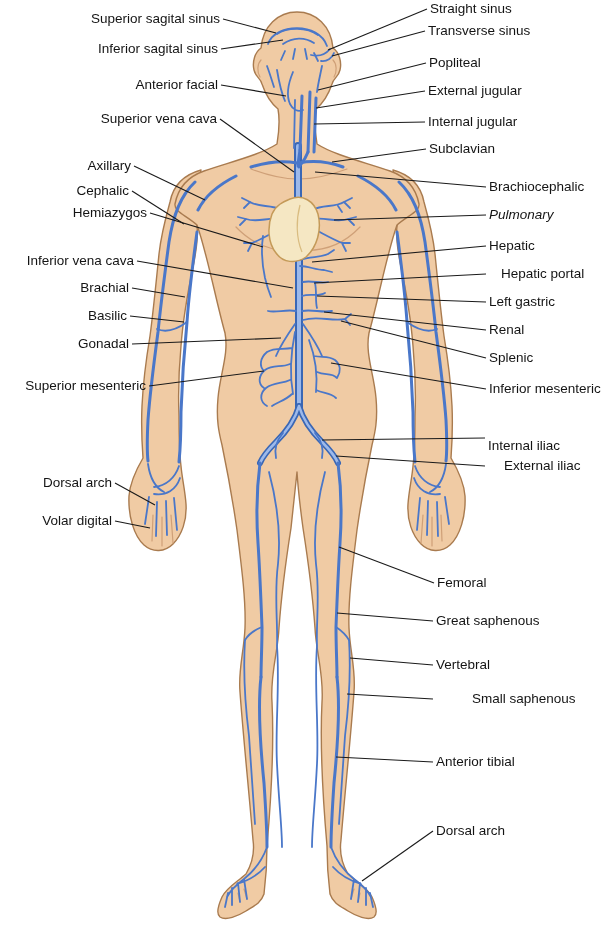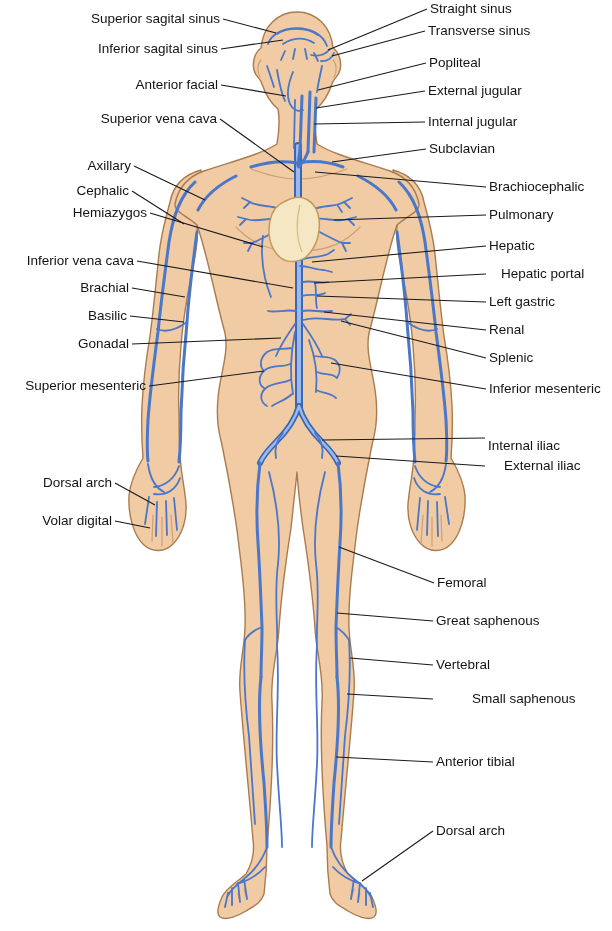--- a/index.html
+++ b/index.html
@@ -158,21 +158,21 @@
       <div class="label" style="top: 377px; right: 466px;">Superior mesenteric</div>
       <div class="label" style="top: 474px; right: 500px;">Dorsal arch</div>
       <div class="label" style="top: 512px; right: 500px;">Volar digital</div>
       <div class="label" style="top: 0px; left: 430px;">Straight sinus</div>
       <div class="label" style="top: 22px; left: 428px;">Transverse sinus</div>
       <div class="label" style="top: 54px; left: 429px;">Popliteal</div>
       <div class="label" style="top: 82px; left: 428px;">External jugular</div>
       <div class="label" style="top: 113px; left: 428px;">Internal jugular</div>
       <div class="label" style="top: 140px; left: 429px;">Subclavian</div>
       <div class="label" style="top: 178px; left: 489px;">Brachiocephalic</div>
-      <div class="label" style="top: 206px; left: 489px;">Pulmonary</div>
+      <div class="label" style="top: 206px; left: 489px; font-style: italic;">Pulmonary</div>
       <div class="label" style="top: 237px; left: 489px;">Hepatic</div>
       <div class="label" style="top: 265px; left: 489px; margin-left: 12px;">Hepatic portal</div>
       <div class="label" style="top: 293px; left: 489px;">Left gastric</div>
       <div class="label" style="top: 321px; left: 489px;">Renal</div>
       <div class="label" style="top: 349px; left: 489px;">Splenic</div>
       <div class="label" style="top: 380px; left: 489px;">Inferior mesenteric</div>
       <div class="label" style="top: 429px; left: 488px; margin-top: 8px;">Internal iliac</div>
       <div class="label" style="top: 457px; left: 488px; margin-left: 16px;">External iliac</div>
       <div class="label" style="top: 574px; left: 437px;">Femoral</div>
       <div class="label" style="top: 612px; left: 436px;">Great saphenous</div>

